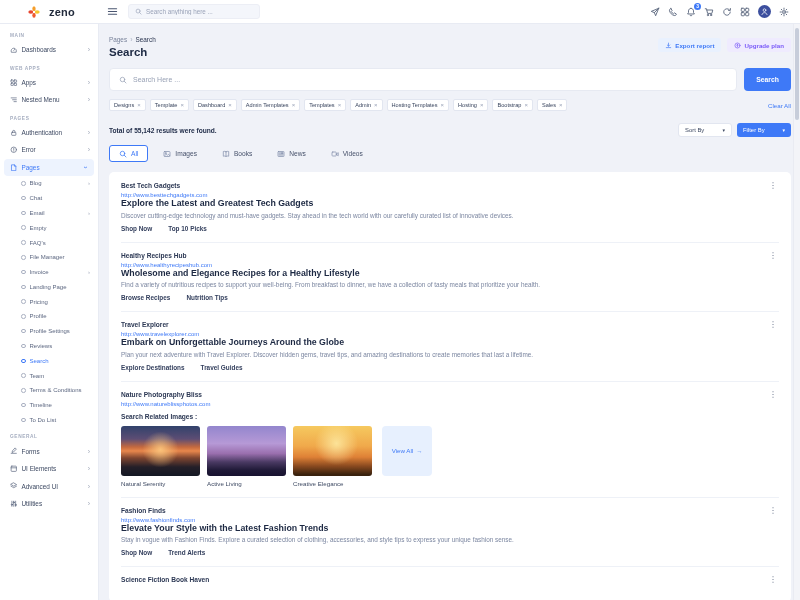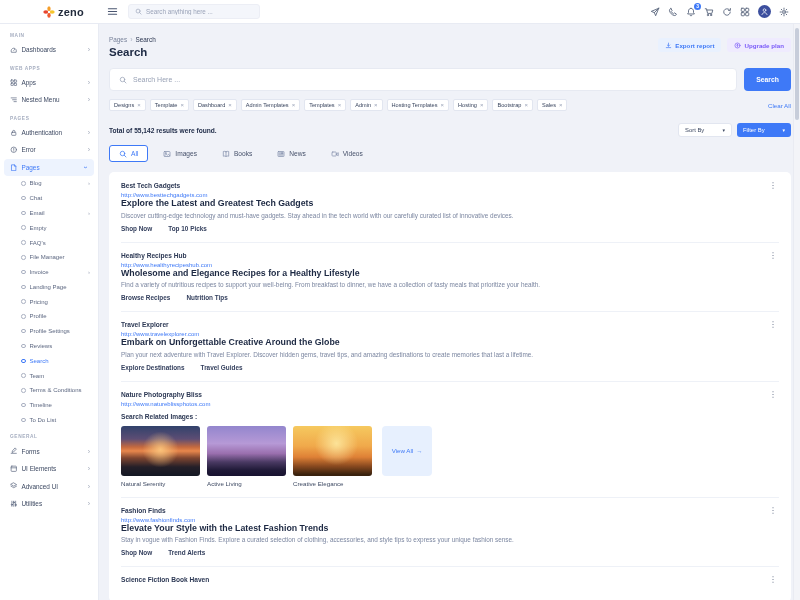--- a/index.html
+++ b/index.html
@@ -5,21 +5,21 @@
 *{margin:0;padding:0;box-sizing:border-box}
 html,body{width:800px;height:600px;overflow:hidden}
 body{font-family:"Liberation Sans",sans-serif;background:var(--page-bg,#f0f2f8);color:#2a3347;position:relative}
 input{border:none;outline:none;background:transparent;font-family:inherit}
 button{font-family:inherit;border:none;cursor:pointer;background:none}
 svg{display:block;width:100%;height:100%}
 .ic{display:inline-block;flex:0 0 auto}
 
 
 .navbar{position:fixed;top:0;left:0;right:0;height:24px;background:#fff;border-bottom:1px solid var(--border,#e8ebf3);display:flex;align-items:center;z-index:20}
-.logo{width:99px;flex:0 0 99px;display:flex;align-items:center;gap:3px;padding-left:43px;cursor:pointer}
+.logo{width:99px;flex:0 0 99px;display:flex;align-items:center;gap:9px;padding-left:28px;cursor:pointer}
 .logo-ic{width:12px;height:12px}
 .logo-tx{font-size:11px;font-weight:bold;color:#222b3c;letter-spacing:.2px}
 .ham{width:11px;height:11px;color:#4a5570;margin-left:8px;cursor:pointer}
 .nav-search{display:flex;align-items:center;gap:4px;margin-left:10px;width:132px;height:15px;background:#f4f6fb;border:1px solid #eceef5;border-radius:3px;padding:0 6px}
 .nav-search .ic{width:7px;height:7px;color:#9aa3b8}
 .nav-search input{font-size:6.3px;color:#3f4b63;width:100%}
 .nav-search input::placeholder{color:#9aa3b8}
 .nav-icons{margin-left:auto;display:flex;align-items:center;gap:8px;padding-right:11px}
 .nav-ic{position:relative;width:10px;height:10px;color:#5f6b81;cursor:pointer}
 .nav-avatar{position:relative;width:13px;height:13px;border-radius:50%;background:#3c4f9e;color:#e8ecf8;display:flex;align-items:center;justify-content:center;padding:2px;cursor:pointer}
@@ -538,21 +538,21 @@
             <span class="r-link">Browse Recipes</span>
             <span class="r-link">Nutrition Tips</span>
           </div>
         </div>
         <div class="result">
           <div class="r-head">
             <div class="r-site">Travel Explorer</div>
             <span class="r-kebab">⋮</span>
           </div>
           <div class="r-url">http://www.travelexplorer.com</div>
-          <div class="r-headline">Embark on Unforgettable Creative Around the Globe</div>
+          <div class="r-headline">Embark on Unforgettable Journeys Around the Globe</div>
           <div class="r-desc">Plan your next adventure with Travel Explorer. Discover hidden gems, travel tips, and amazing destinations to create memories that last a lifetime.</div>
           <div class="r-links">
             <span class="r-link">Explore Destinations</span>
             <span class="r-link">Travel Guides</span>
           </div>
         </div>
         <div class="result">
           <div class="r-head">
             <div class="r-site">Nature Photography Bliss</div>
             <span class="r-kebab">⋮</span>

